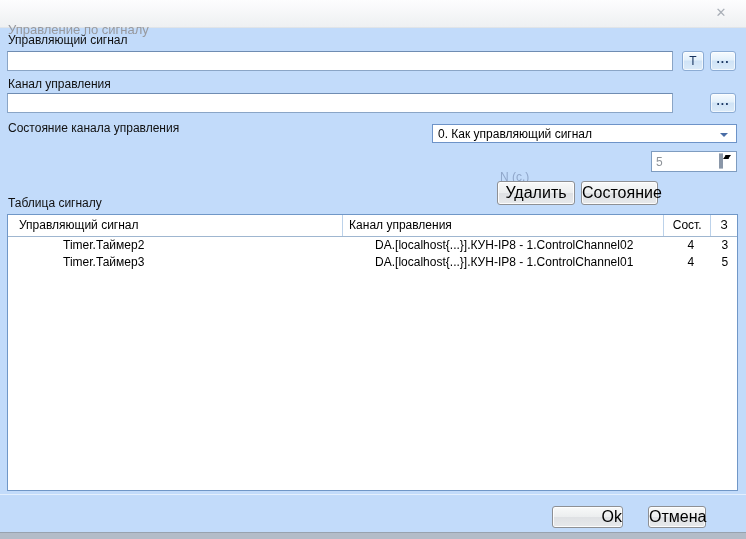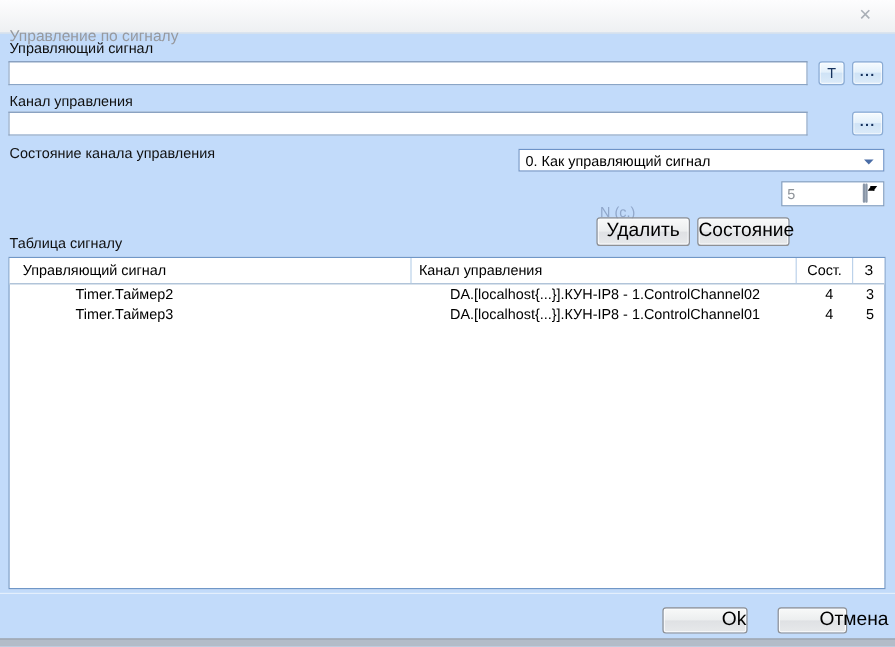--- a/index.html
+++ b/index.html
@@ -127,17 +127,17 @@
       <div class="gr-cell c1">Timer.Таймер3</div>
       <div class="gr-cell c2">DA.[localhost{...}].КУН-IP8 - 1.ControlChannel01</div>
       <div class="gr-cell c3">4</div>
       <div class="gr-cell c4">5</div>
     </div>
   </div>
 
   <div class="footer-sep"></div>
 
   <button class="btn-gray" style="left:552px; top:506px; width:71px; height:22px;text-align:right;">Ok</button>
-  <button class="btn-gray" style="left:648px; top:506px; width:58px; height:22px;padding-left:34px;">Отмена</button>
+  <button class="btn-gray" style="left:648px; top:506px; width:58px; height:22px;">Отмена</button>
 
   <div class="bottom-strip"></div>
 
 </div>
 
 </body></html>

